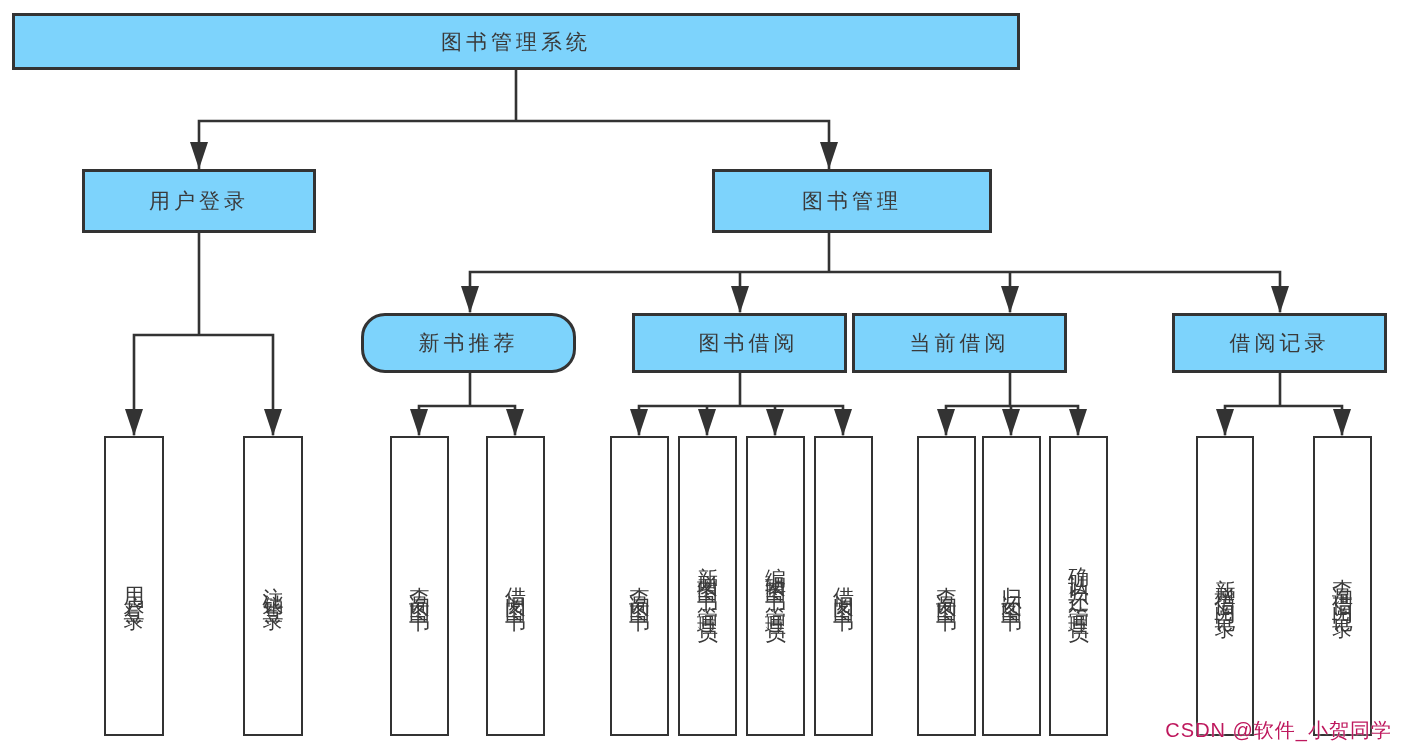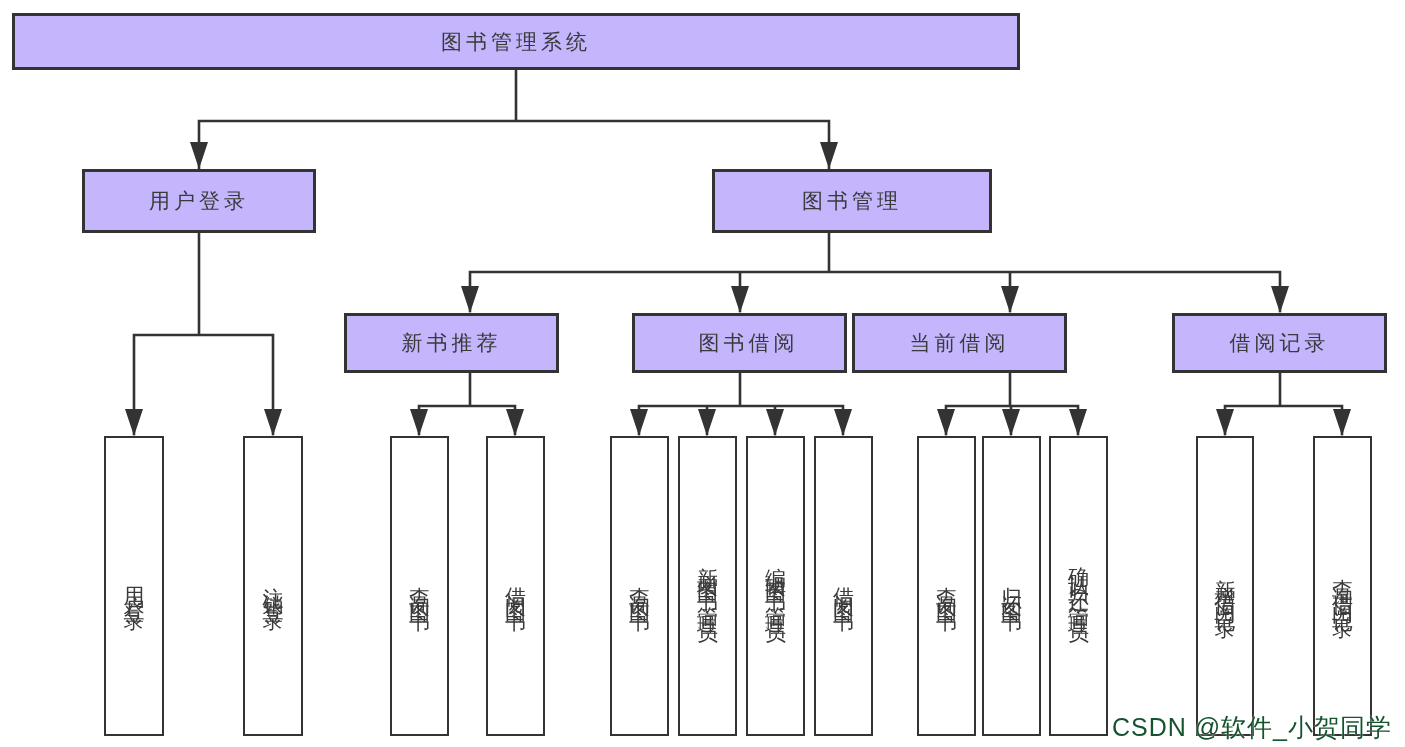--- a/index.html
+++ b/index.html
@@ -15,35 +15,35 @@
   }
   .wires {
     position: absolute;
     left: 0; top: 0;
     width: 1405px; height: 747px;
     pointer-events: none;
   }
   .node {
     position: absolute;
     border: 3px solid #333333;
-    background: #c4b5fd;
+    background: #7dd3fc;
     display: flex;
     align-items: center;
     justify-content: center;
     font-size: 21px;
     letter-spacing: 4px;
     color: #3a3a3a;
     text-align: center;
   }
   .node-root  { left: 12px;  top: 13px;  width: 1008px; height: 57px; }
   .node-l2    { top: 169px; height: 64px; }
   .node-login { left: 82px;  width: 234px; }
   .node-manage{ left: 712px; width: 280px; }
   .node-l3    { top: 313px; height: 60px; width: 215px; }
-  .g0 { left: 344px; }
+  .g0 { left: 361px; border-radius: 24px; }
   .g1 { left: 632px; padding-left: 18px; }
   .g2 { left: 852px; }
   .g3 { left: 1172px; }
   .leaf {
     position: absolute;
     top: 436px;
     height: 300px;
     width: 59px;
     border: 2.5px solid #333333;
     background: #ffffff;
@@ -55,23 +55,23 @@
     writing-mode: vertical-rl;
     font-size: 21px;
     letter-spacing: 8px;
     color: #3a3a3a;
     white-space: nowrap;
   }
   .watermark {
     position: absolute;
     right: 13px;
     bottom: 3px;
-    font-size: 25px;
+    font-size: 20px;
     letter-spacing: 1px;
-    color: #14532d;
+    color: #be185d;
     z-index: 5;
     text-shadow: 0 0 2px #ffffff;
   }
 </style>
 </head>
 <body>
 
 <div class="stage">
 
   <svg class="wires" viewBox="0 0 1405 747">

